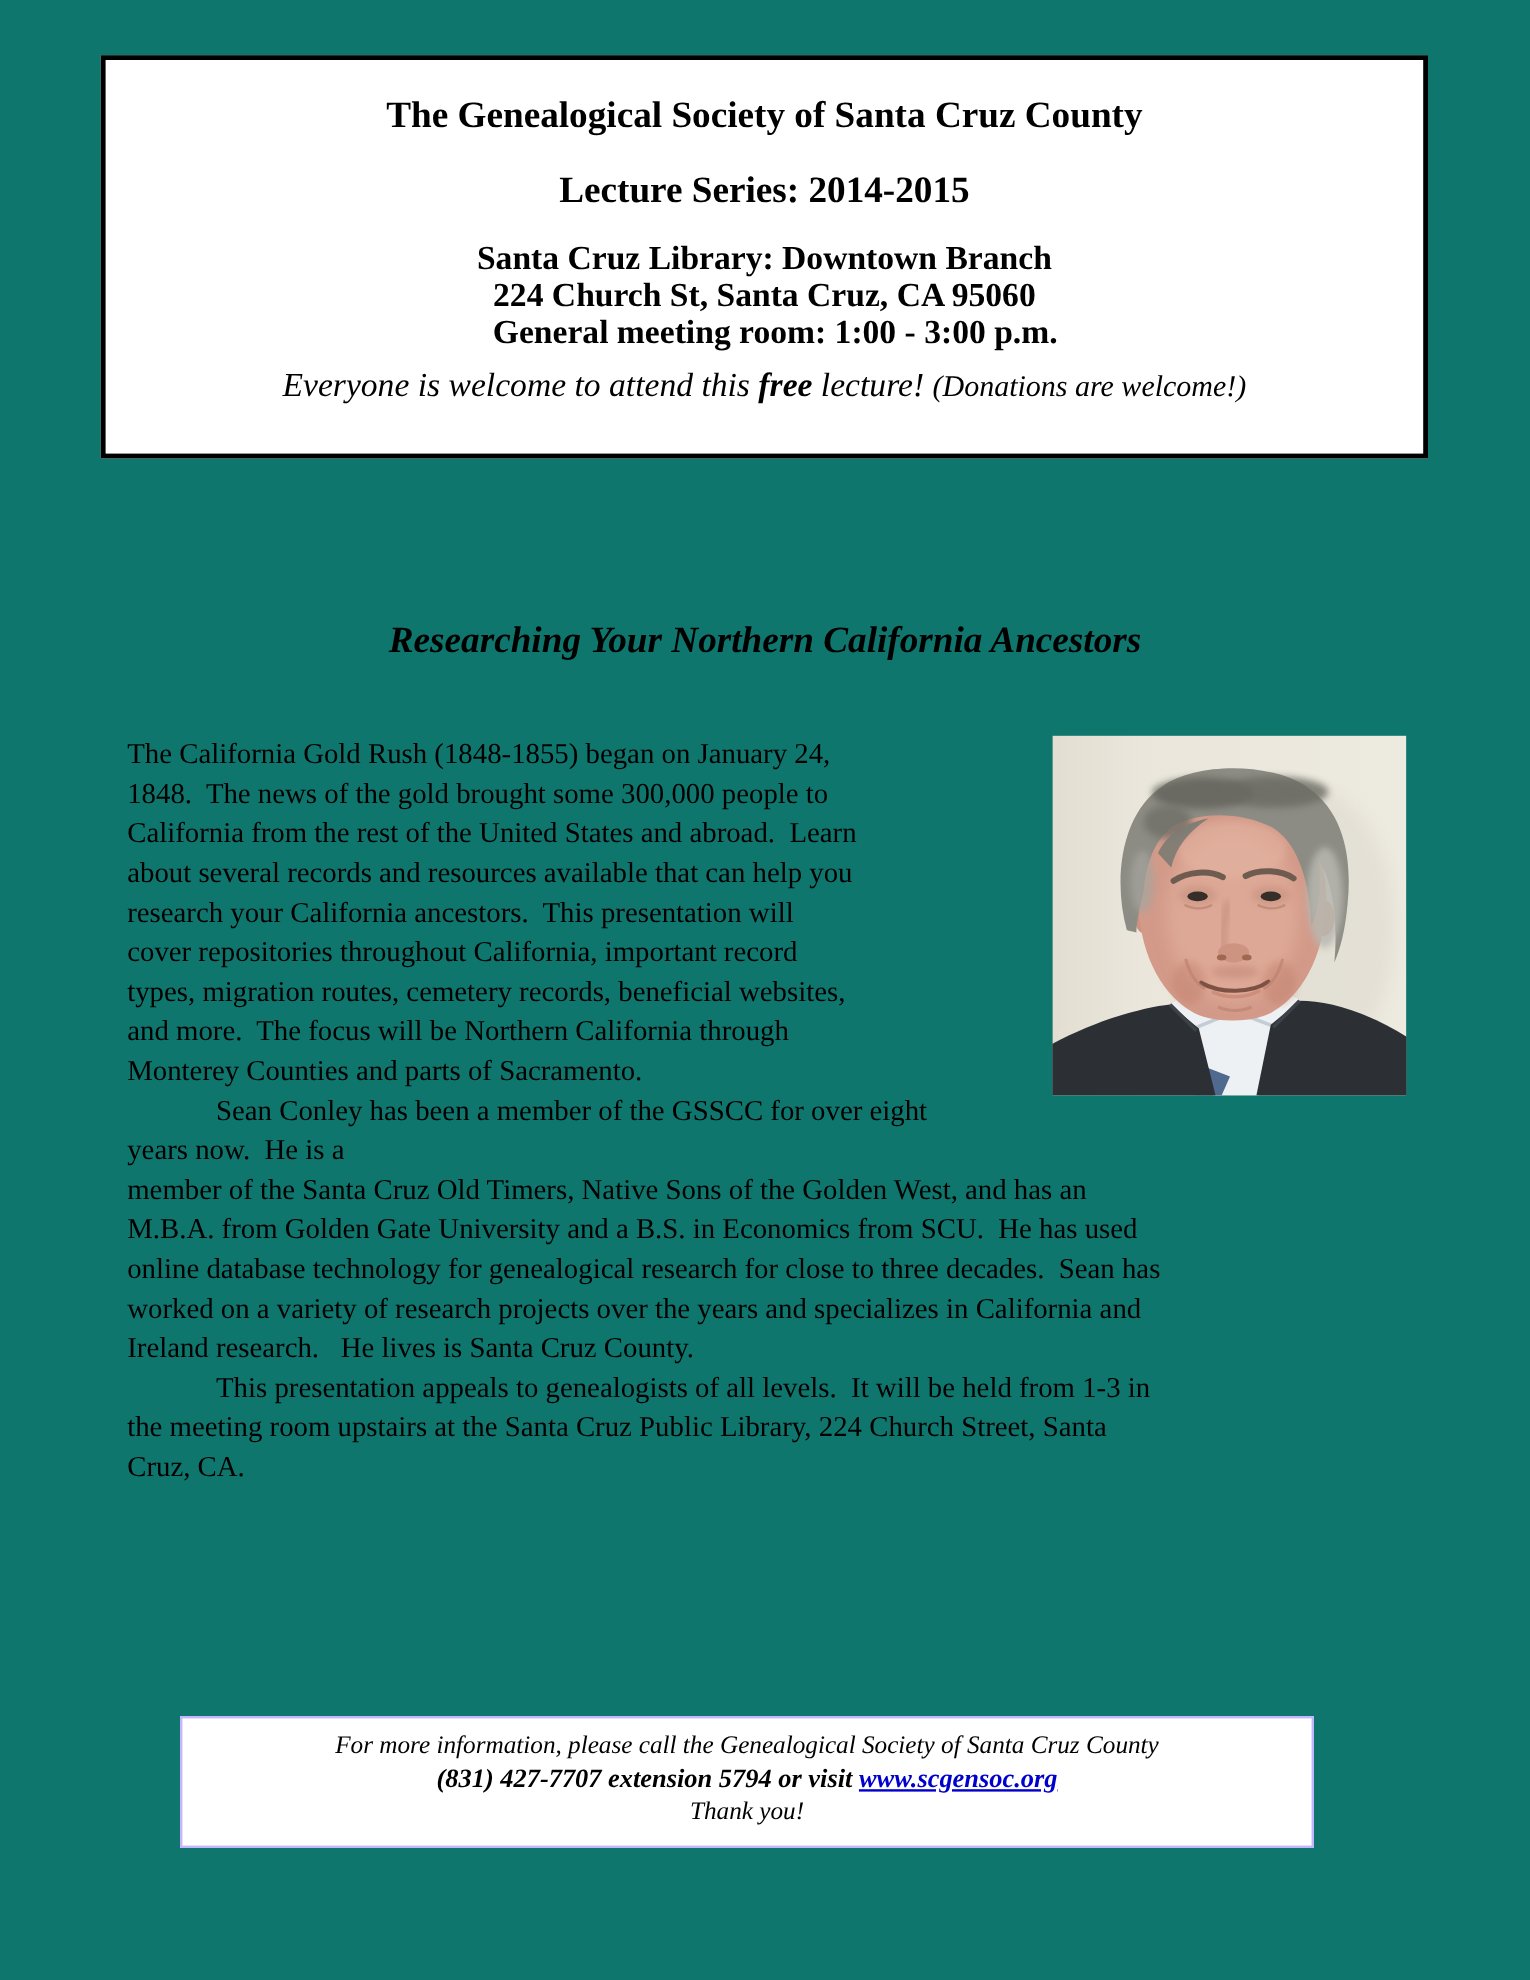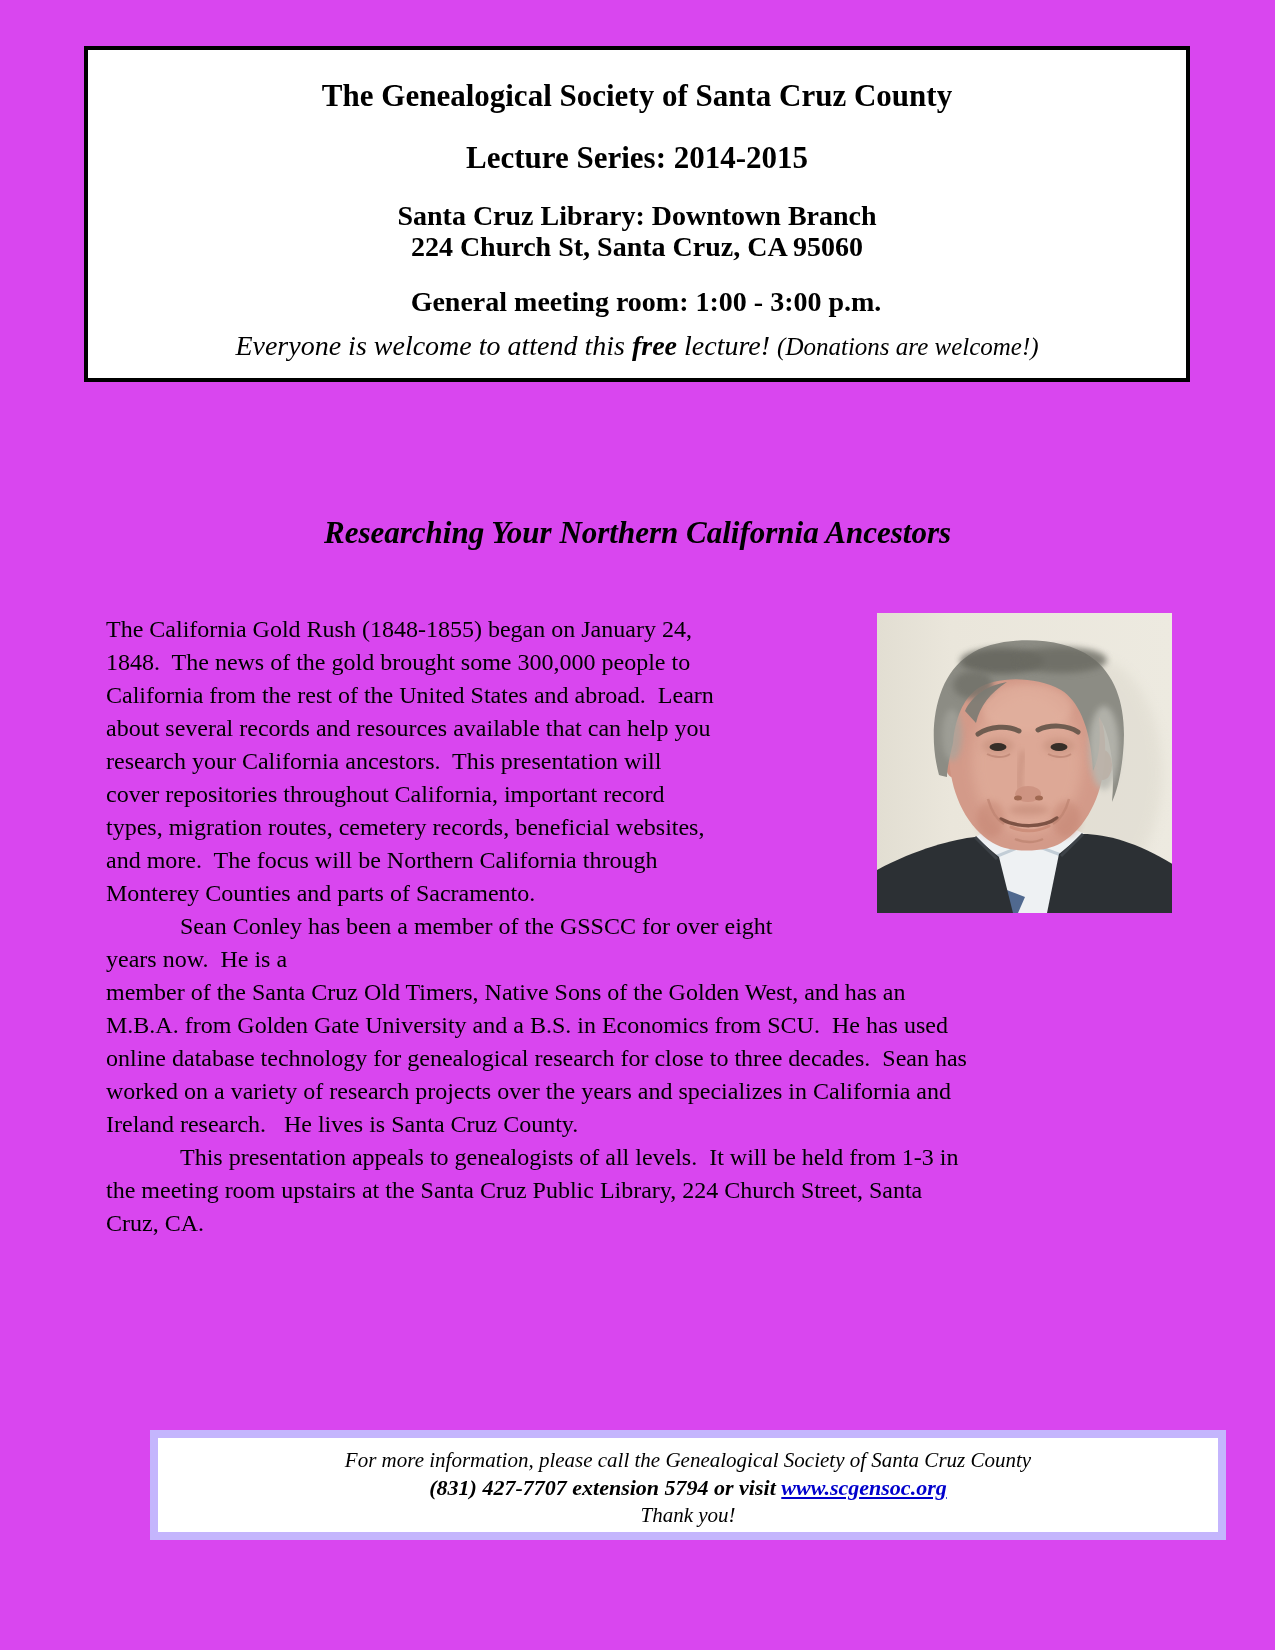--- a/index.html
+++ b/index.html
@@ -1,50 +1,50 @@
 <!DOCTYPE html>
 <html><head>
 <meta charset="utf-8">
 <style>
   html,body { margin:0; padding:0; background:#ffffff; }
   body { width:1275px; height:1650px; font-family:"Liberation Serif", serif; color:#000; }
-  .page { position:relative; width:1275px; height:1650px; overflow:hidden; background:#d946ef; }
+  .page { position:relative; width:1275px; height:1650px; overflow:hidden; background:#0f766e; }
 
   
   .header-box {
     position:absolute; left:84px; top:46px; width:1106px; height:336px;
     border:4px solid #000; box-sizing:border-box; text-align:center; background:#fff;
   }
   .hb-title   { margin-top:28px; font-weight:bold; font-size:31px; line-height:36px; }
   .hb-series  { margin-top:26px; font-weight:bold; font-size:31px; line-height:36px; }
   .hb-venue1  { margin-top:24px; font-weight:bold; font-size:28px; line-height:31px; }
   .hb-venue2  { font-weight:bold; font-size:28px; line-height:31px; }
-  .hb-room    { margin-top:24px; font-weight:bold; font-size:28px; line-height:31px;padding-left:18px; }
+  .hb-room    { margin-top:0; font-weight:bold; font-size:28px; line-height:31px;padding-left:18px; }
   .hb-welcome { margin-top:12px; font-style:italic; font-size:28px; line-height:33px; }
   .hb-welcome .free { font-weight:bold; }
   .hb-welcome .donations { font-size:25px; }
 
   
   .heading { position:absolute; left:0; width:1275px; text-align:center; }
   .heading-date    { top:420px; font-weight:bold; font-size:25px; line-height:30px; }
   .heading-speaker { top:470px; font-weight:bold; font-size:26px; line-height:31px; }
   .heading-talk    { top:514px; font-weight:bold; font-style:italic; font-size:31px; line-height:37px; }
 
   
   .content { position:absolute; left:106px; top:613px; width:1066px; font-size:24px; line-height:33px; }
   .content p { margin:0; white-space:pre-wrap; }
   .photo-wrap { float:right; width:295px; height:300px; margin-left:55px; margin-bottom:12px; }
   .photo-wrap svg { display:block; }
   .para2 { margin-top:50px; text-indent:74px; }
   .para3 { margin-top:48px; text-indent:74px; }
 
   
   .footer-box {
-    position:absolute; left:150px; top:1430px; width:1076px; height:110px;
-    border:8px solid #c4b5fd; box-sizing:border-box; text-align:center; font-style:italic; background:#fff;
+    position:absolute; left:150px; top:1430px; width:945px; height:110px;
+    border:2px solid #c4b5fd; box-sizing:border-box; text-align:center; font-style:italic; background:#fff;
   }
   .fb-line1 { margin-top:9px; font-size:21px; line-height:27px; }
   .fb-line2 { font-weight:bold; font-size:22px; line-height:28px; }
   .fb-line2 a { text-decoration:underline; font-weight:bold; font-style:italic; }
   .fb-line3 { font-size:21px; line-height:27px; }
 </style>
 </head>
 <body>
 
 <div class="page">

